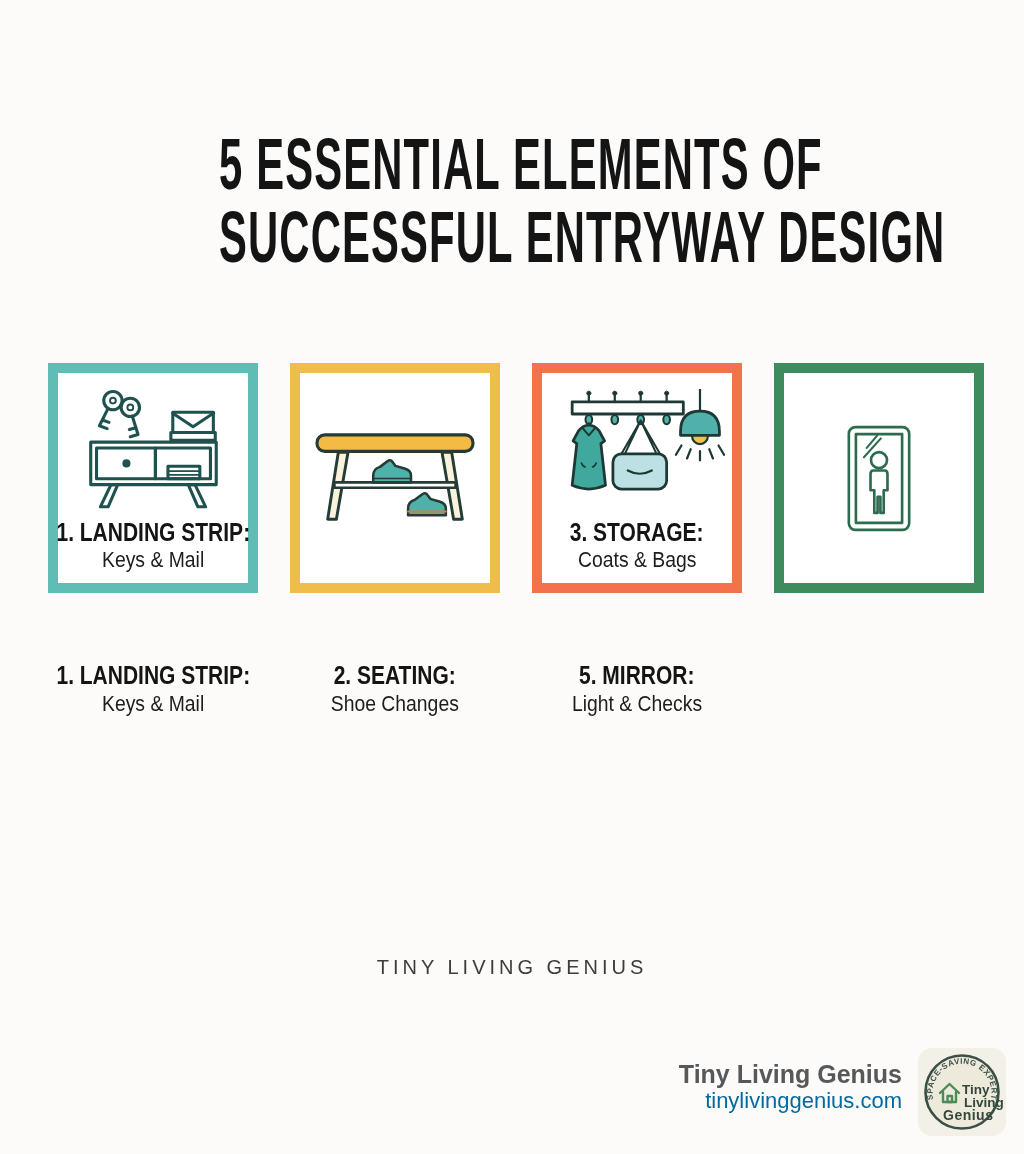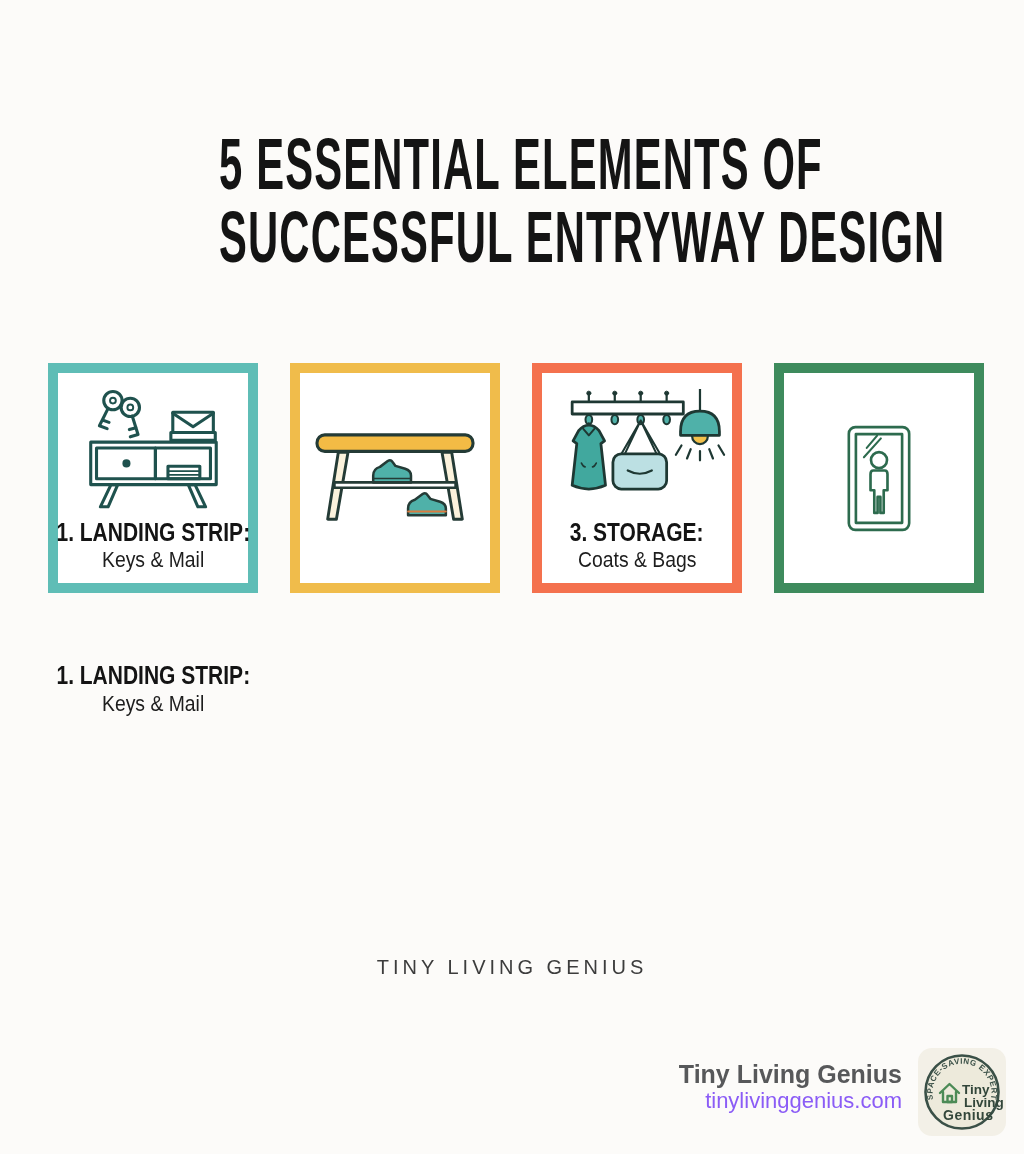--- a/index.html
+++ b/index.html
@@ -45,21 +45,21 @@
   }
   
   .watermark {
     position:absolute; top:956px; left:0; width:100%; text-align:center;
     font-size:20px; letter-spacing:4px; color:#3C3C3C; font-weight:400;
   }
   
   .footer { position:absolute; top:1048px; right:18px; display:flex; align-items:flex-start; gap:16px; }
   .footer-text { text-align:right; margin-top:12px; }
   .footer-brand { font-size:25px; font-weight:bold; color:#57585A; line-height:28px; }
-  .footer-site  { font-size:22px; color:#8b5cf6; line-height:26px; }
+  .footer-site  { font-size:22px; color:#0369a1; line-height:26px; }
   .badge {
     width:88px; height:88px; border-radius:14px; background:#F3F0E7;
     display:flex; align-items:center; justify-content:center;
   }
 </style>
 </head>
 <body>
 
 <div class="page">
 
@@ -163,20 +163,28 @@
 
     </div>
 
   </section>
 
   <section class="captions">
     <div class="caption">
       <div class="caption-label">1. LANDING STRIP:</div>
       <div class="caption-sublabel">Keys &amp; Mail</div>
     </div>
+    <div class="caption">
+      <div class="caption-label">2. SEATING:</div>
+      <div class="caption-sublabel">Shoe Changes</div>
+    </div>
+    <div class="caption">
+      <div class="caption-label">5. MIRROR:</div>
+      <div class="caption-sublabel">Light &amp; Checks</div>
+    </div>
   </section>
 
   <div class="watermark">TINY LIVING GENIUS</div>
 
   <footer class="footer">
     <div class="footer-text">
       <div class="footer-brand">Tiny Living Genius</div>
       <div class="footer-site">tinylivinggenius.com</div>
     </div>
     <div class="badge">

